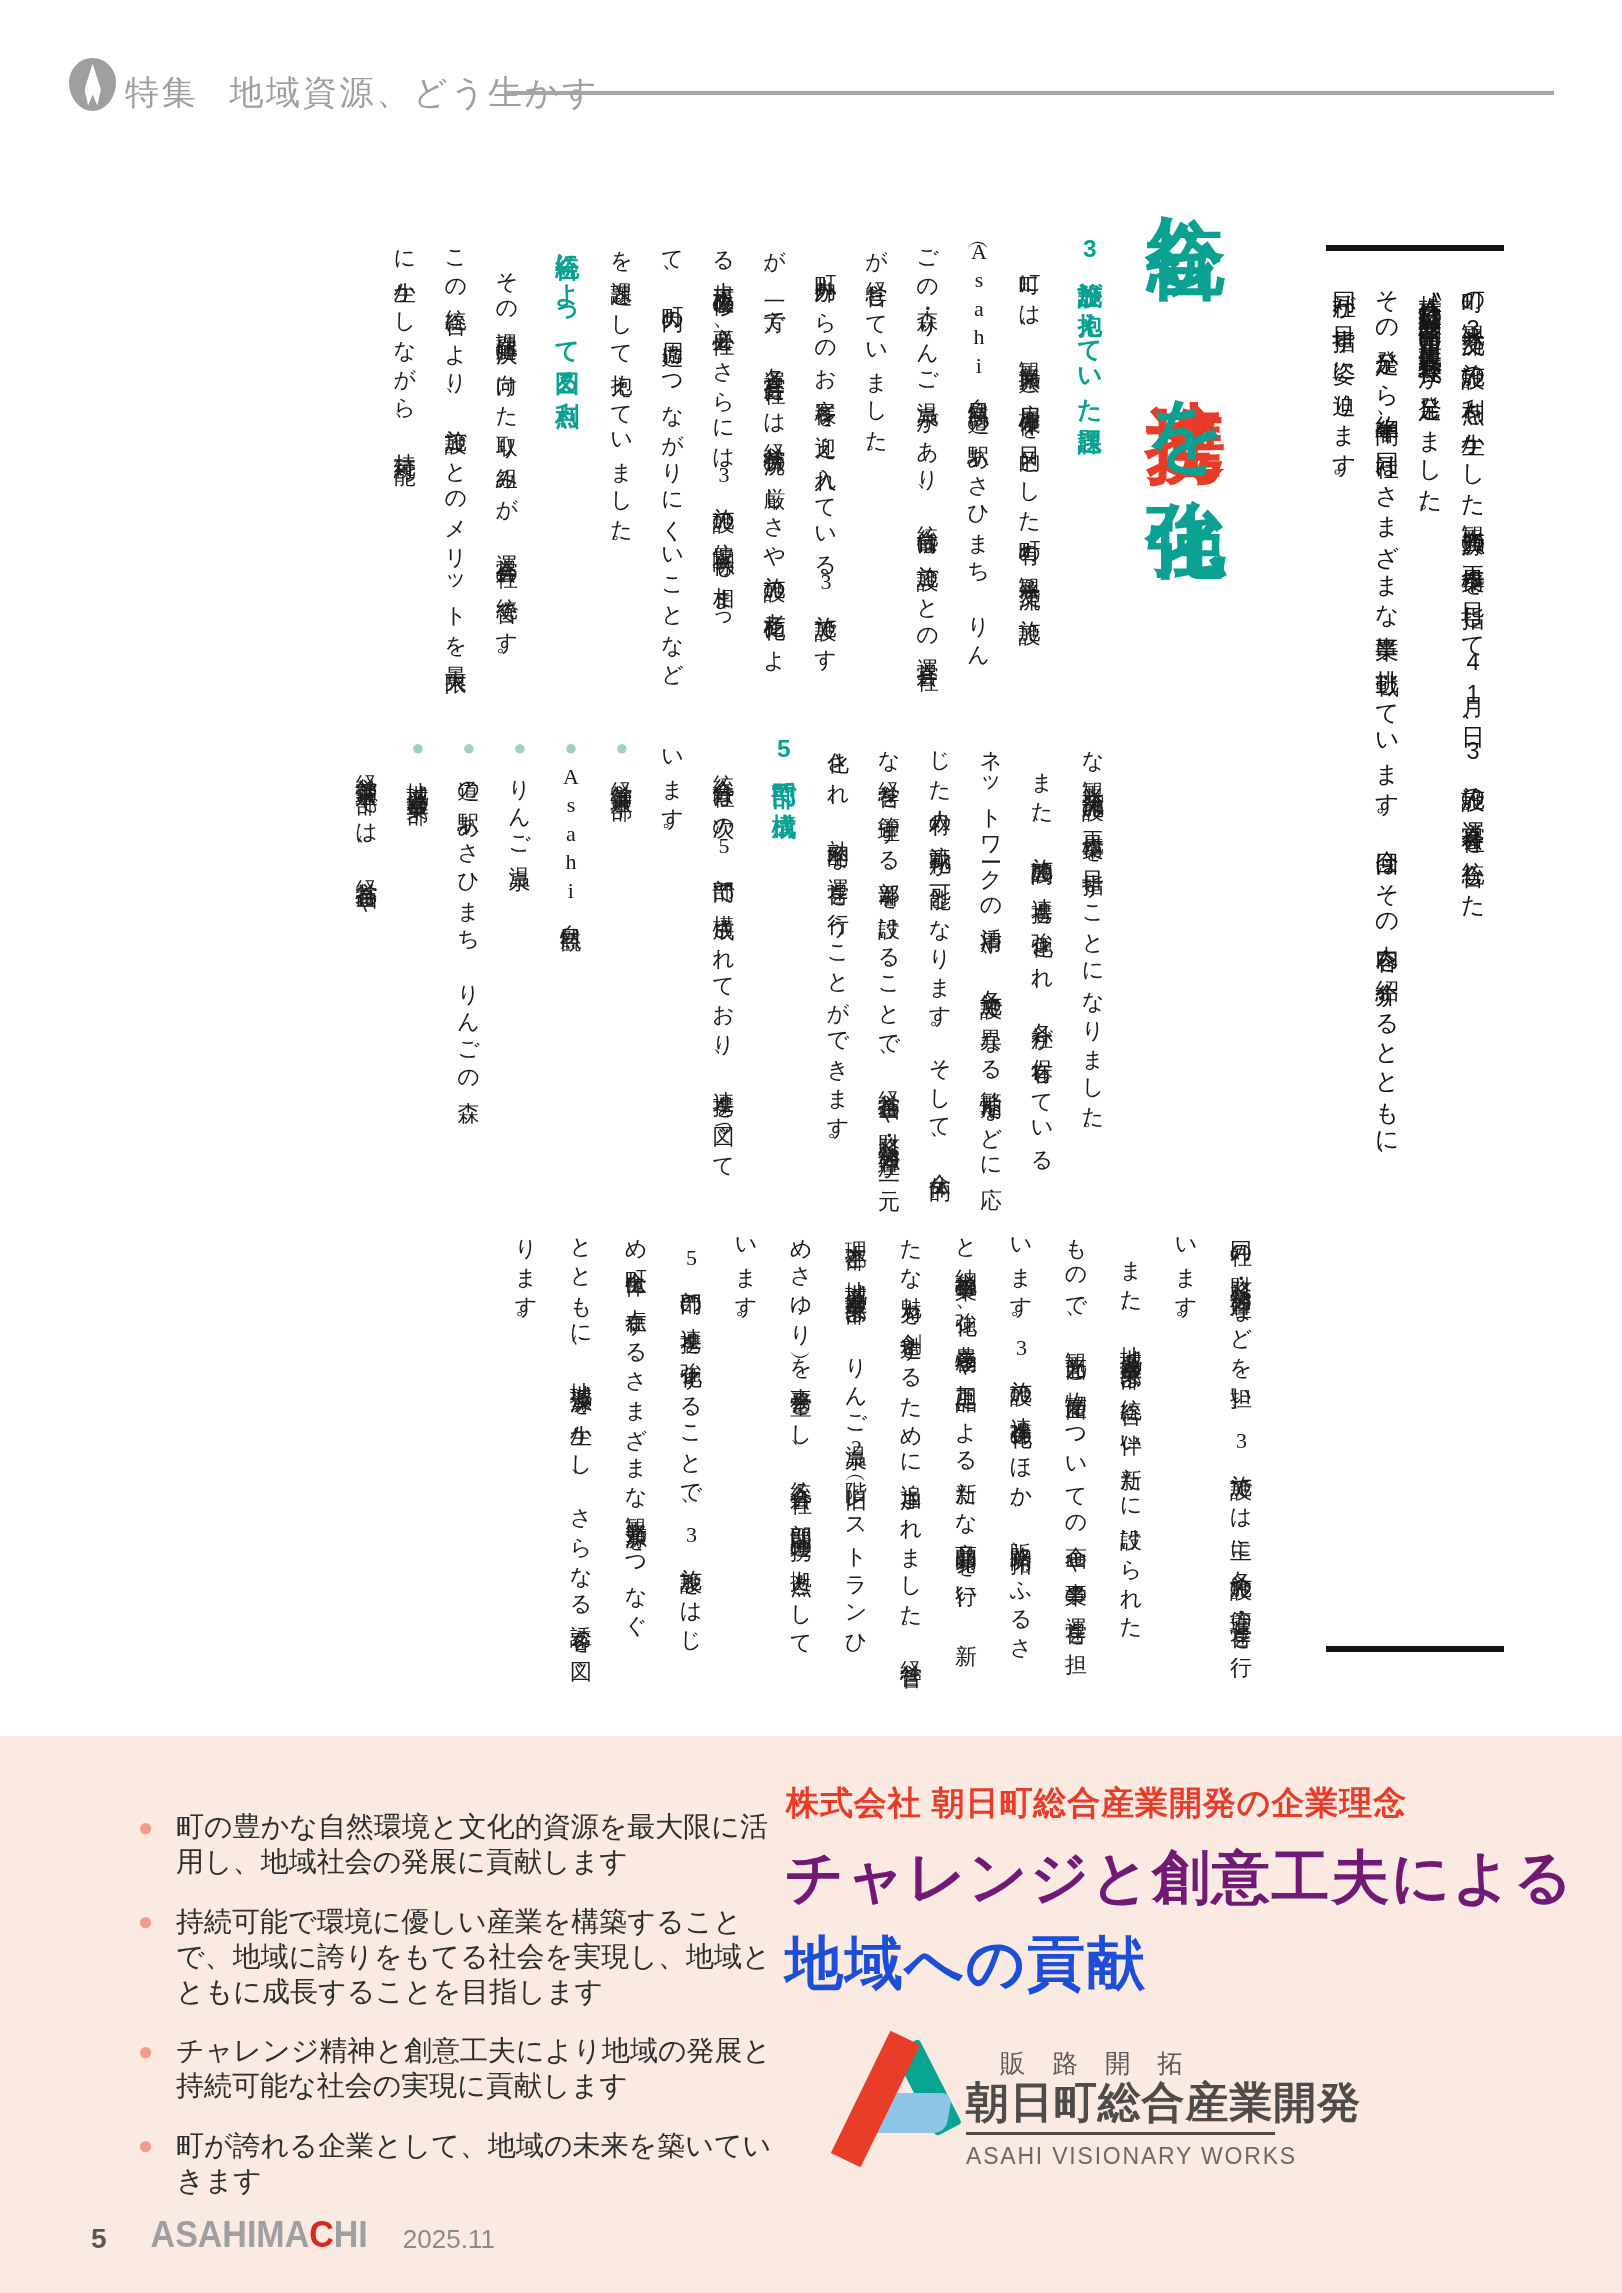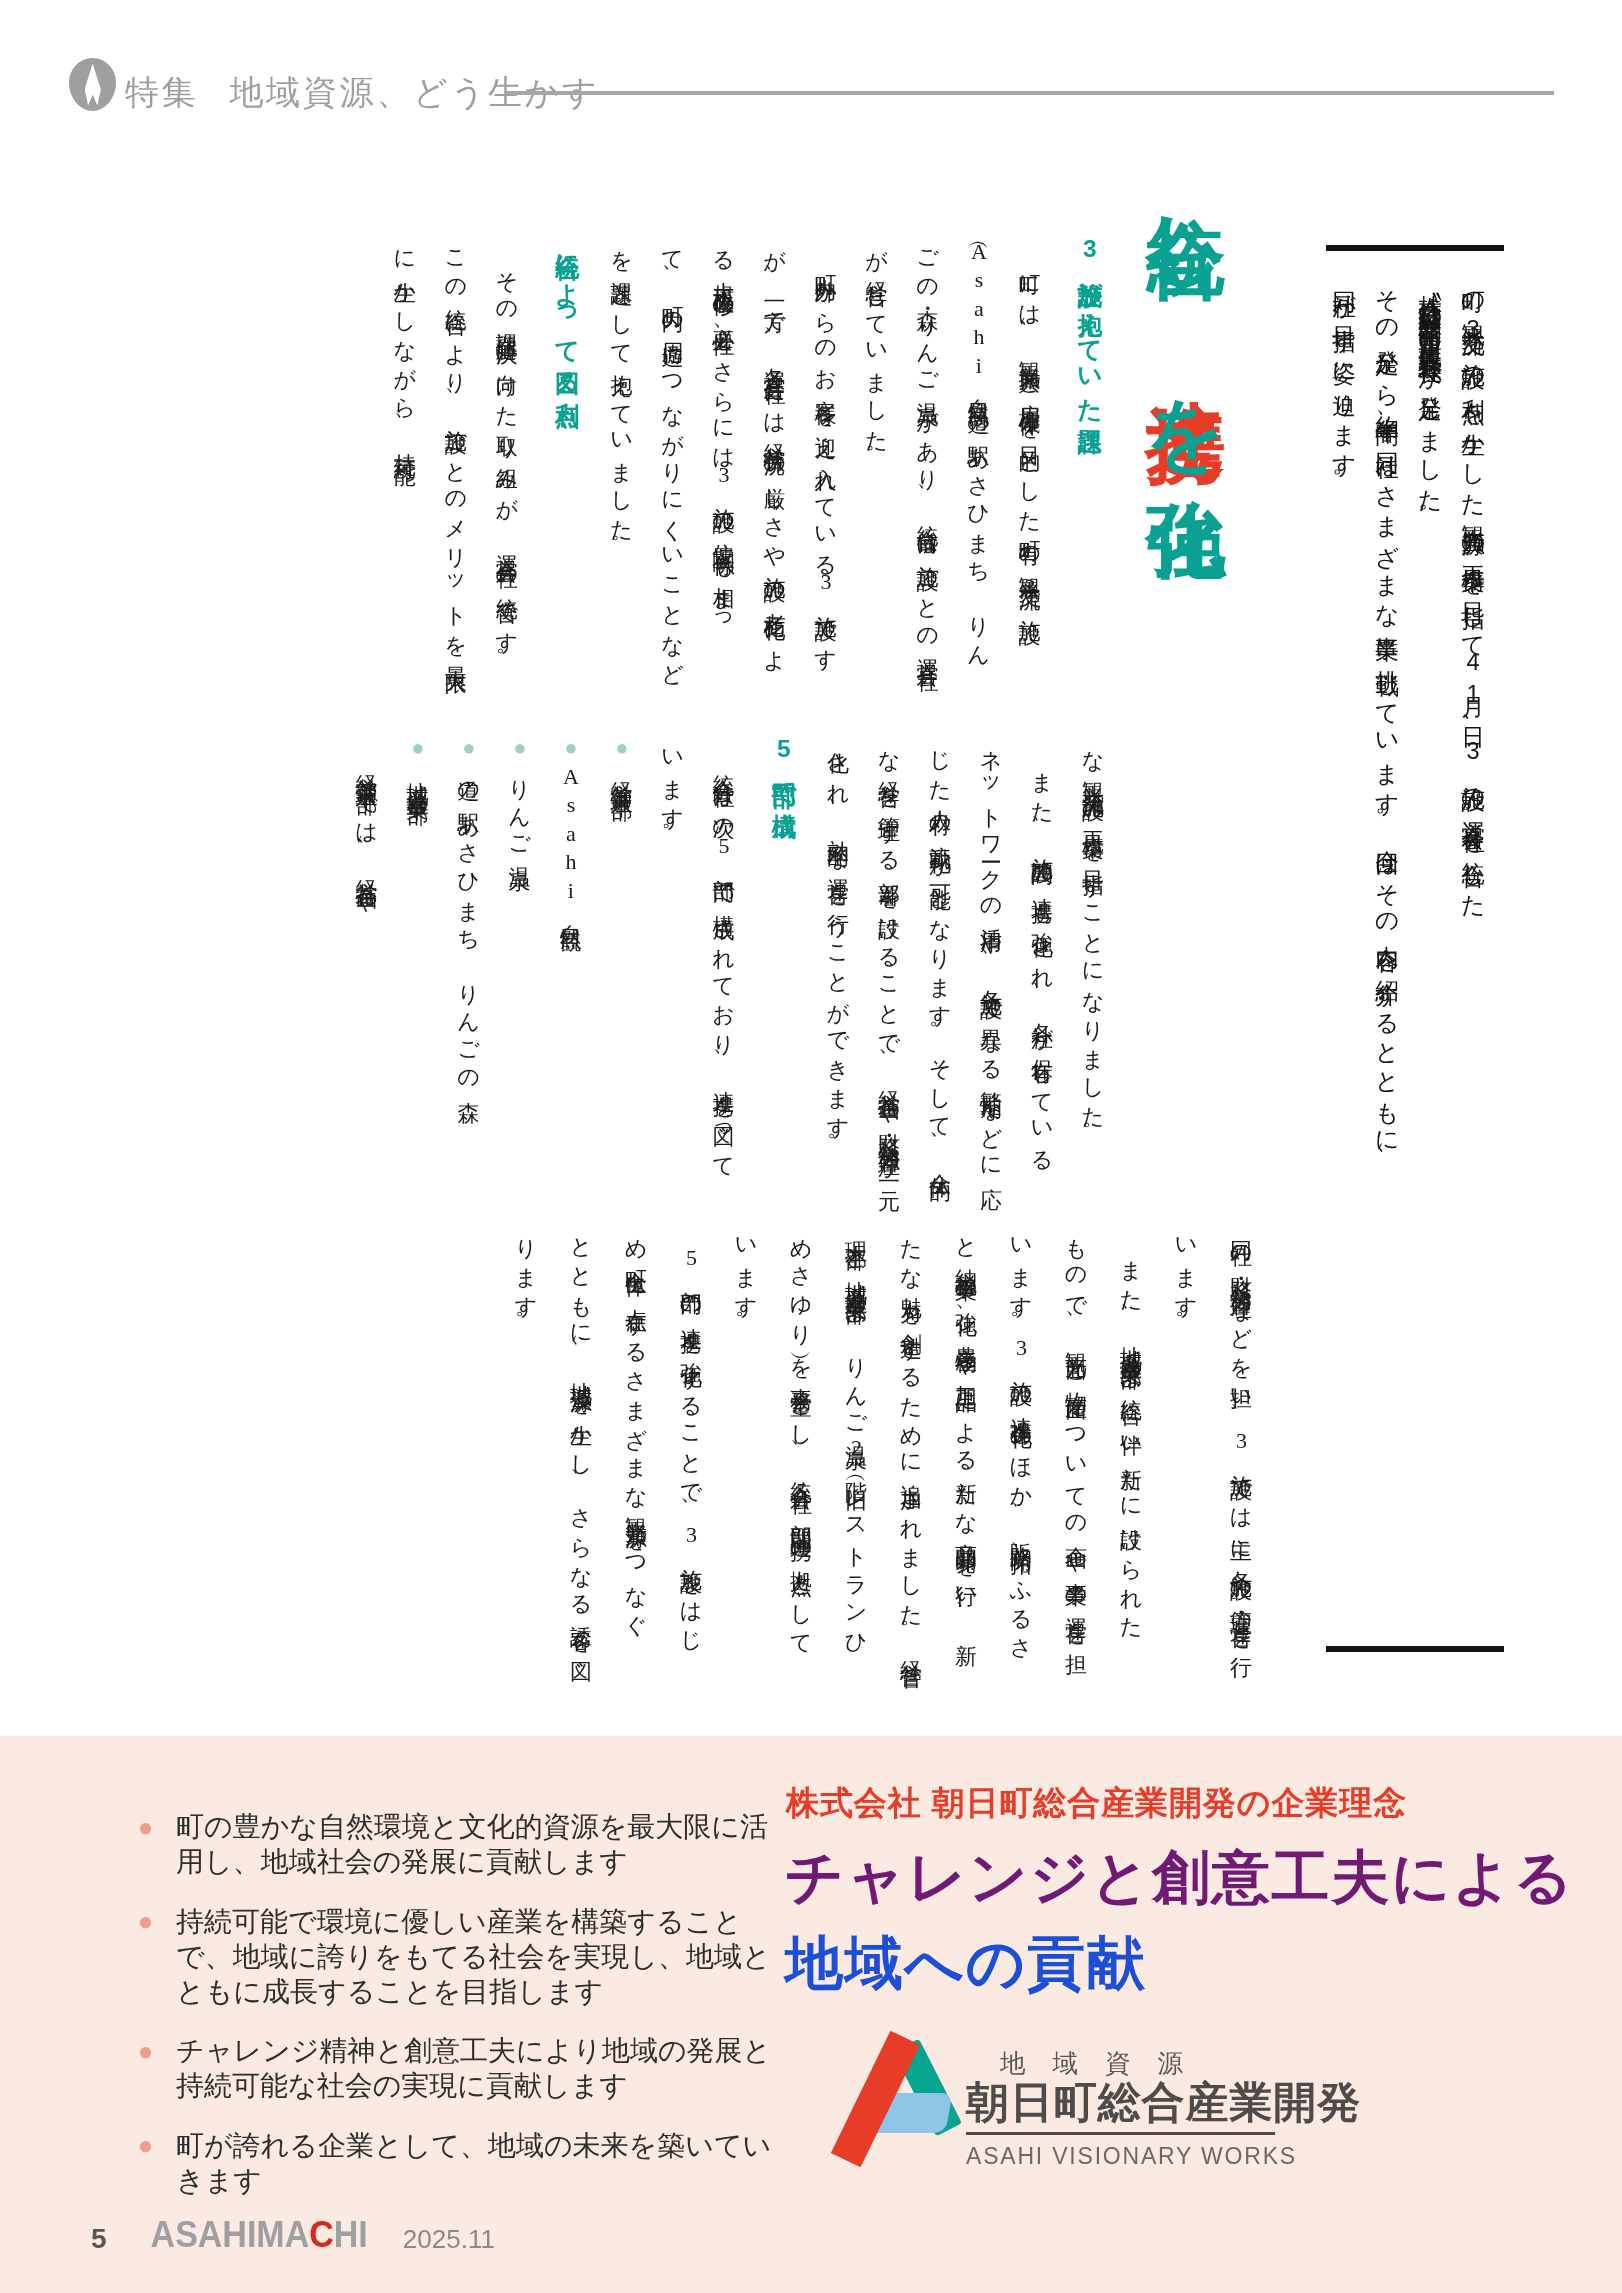--- a/index.html
+++ b/index.html
@@ -168,21 +168,21 @@
     </div>
     <div class="corp-head">株式会社 朝日町総合産業開発の企業理念</div>
     <div class="corp-line1">チャレンジと創意工夫による</div>
     <div class="corp-line2">地域への貢献</div>
 
     <div class="logo-mark">
       <div class="lm-teal"></div>
       <div class="lm-blue"></div>
       <div class="lm-red"></div>
     </div>
-    <div class="corp-kk">地域資源</div>
+    <div class="corp-kk">販路開拓</div>
     <div class="corp-name">朝日町総合産業開発</div>
     <div class="corp-rule"></div>
     <div class="corp-latin">ASAHI VISIONARY WORKS</div>
   </section>
 
   <div class="footer">
     <span class="pageno">5</span>
     <span class="maglogo"><span>ASAHIMA</span><span class="logoC">C</span><span>HI</span></span>
     <span class="issue">2025.11</span>
   </div>

